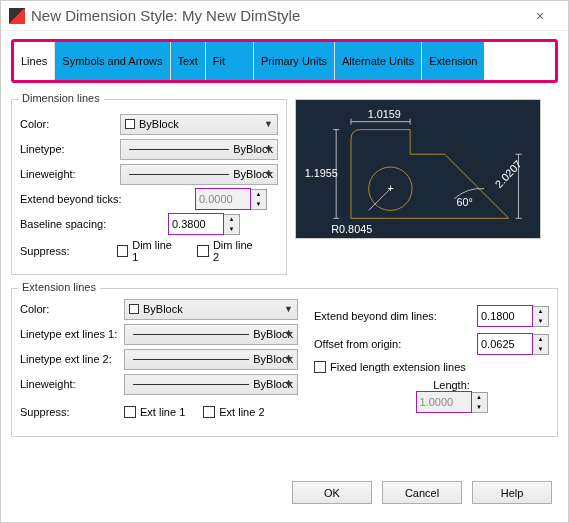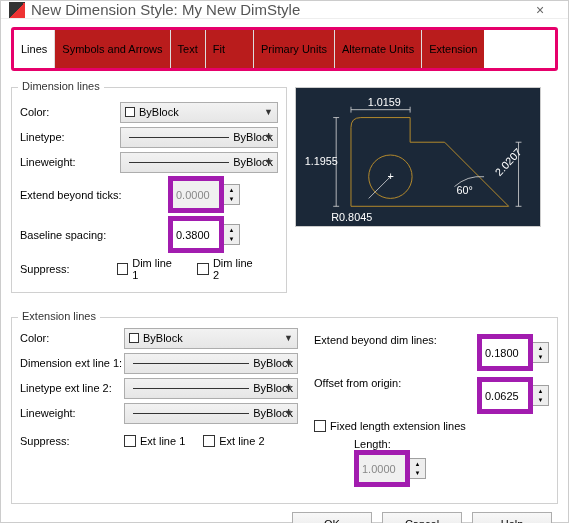--- a/index.html
+++ b/index.html
@@ -7,48 +7,48 @@
 .window { width: 569px; height: 523px; border: 1px solid #ccc; display: flex; flex-direction: column; }
 .titlebar { height: 30px; display: flex; align-items: center; padding: 0 8px; border-bottom: 1px solid #eee; }
 .titlebar .icon { width: 16px; height: 16px; background: linear-gradient(135deg,#333 50%,#e33 50%); margin-right: 6px; display:flex;align-items:center;justify-content:center;}
 .titlebar .title { flex: 1; color: #555; font-size: 15px; }
 .titlebar .x { width: 40px; text-align: center; color: #666; font-size: 14px; }
 .body { flex: 1; padding: 8px 10px 6px 10px; display:flex; flex-direction:column; position:relative; }
 .tabs { display: flex; border: 3px solid #e6006b; border-radius: 3px; background: #fff; }
 .tab { padding: 13px 7px; border-right: 1px solid #ddd; cursor: default; white-space:nowrap; }
 .tab:last-child { border-right: none; }
 .tab.active { background: #fff; }
-.tab:not(.active) { background: #b91c1c; }
+.tab:not(.active) { background: #0ea5e9; }
 .tab.fit { padding-right: 28px; }
 .group { position: relative; border: 1px solid #d0d0d0; margin-top: 12px; padding: 10px 8px 8px 8px; }
 .group-title { position: absolute; top: -8px; left: 6px; background: #fff; padding: 0 4px; color: #333; }
 .row { display: flex; align-items: center; margin: 3px 0; min-height: 22px; }
 .lbl { width: 104px; }
 .select { flex: 1; height: 21px; border: 1px solid #adadad; background: linear-gradient(#f2f2f2,#e6e6e6); display: flex; align-items: center; padding: 0 4px; position: relative; }
 .select .swatch { width: 10px; height: 10px; border: 1px solid #333; background: #fff; margin-right: 4px; }
 .select .line { flex:1; border-top: 1px solid #333; margin: 0 4px; }
 .select .caret { position: absolute; right: 4px; font-size: 9px; color: #333; }
 .numrow { display:flex; align-items:center; margin:3px 0; }
 .numrow .nlbl { width: 148px; }
 .numbox { display:flex; align-items:center; }
-.numbox input { width: 56px; height: 37px; border:5px solid #a21caf; padding: 0 3px; text-align:left; background:#fff; }
+.numbox input { width: 56px; height: 22px; border:1px solid #a21caf; padding: 0 3px; text-align:left; background:#fff; }
 .numbox input:disabled { background:#f0f0f0; color:#888; }
 .spin { width: 16px; height: 21px; border:1px solid #a0a0a0; border-left:none; display:flex; flex-direction:column; }
 .spin div { flex:1; display:flex; align-items:center; justify-content:center; font-size:6px; background:#eee; }
 .chk { display:flex; align-items:center; margin-right: 18px; }
 .chk .box { width:12px; height:12px; border:1px solid #333; margin-right:4px; background:#fff; }
 .cols { display:flex; gap: 8px; }
 .colL { flex: 0 0 276px; }
 .colR { flex: 1; }
 .preview { border:1px solid #ccc; width:246px; height:140px; background:#1b2838; }
-.ext-panel { border:1px solid #d0d0d0; margin-top:24px; padding: 6px 8px 10px 8px; position:relative;}
+.ext-panel { border:1px solid #d0d0d0; margin-top:13px; padding: 6px 8px 10px 8px; position:relative;}
 .ext-cols { display:flex; gap:16px; }
 .extL { flex:0 0 278px; }
 .extR { flex:1; padding-top:4px; }
-.extR .erow { display:flex; align-items:flex-start; margin:6px 0; }
+.extR .erow { display:flex; align-items:center; margin:6px 0; }
 .extR .erow .elbl { flex:1; }
 .footer { flex:1; display:flex; align-items:flex-end; justify-content:flex-end; padding: 8px 6px 12px 0; gap:10px; }
 .btn { width:80px; height:23px; border:1px solid #adadad; background:linear-gradient(#f8f8f8,#e8e8e8); display:flex; align-items:center; justify-content:center;text-align:center; }
 .lbl-narrow{ width:100px; }
 </style>
 </head>
 <body>
 
 <div class="window">
   <div class="titlebar">
@@ -91,21 +91,21 @@
           </div>
           <div class="row">
             <div class="lbl lbl-narrow">Lineweight:</div>
             <div class="select">
               <div class="line"></div>
               <span>ByBlock</span>
               <span class="caret">▼</span>
             </div>
           </div>
 
-          <div class="numrow" style="margin-top:0;">
+          <div class="numrow" style="margin-top:0;gap:27px;">
             <div class="nlbl">Extend beyond ticks:</div>
             <div class="numbox">
               <input disabled="" value="0.0000" style="">
               <div class="spin">
                   <div>▲</div>
                   <div>▼</div>
                 </div>
             </div>
           </div>
           <div class="numrow">
@@ -168,21 +168,21 @@
         <div class="extL">
           <div class="row">
             <div class="lbl">Color:</div>
             <div class="select">
               <div class="swatch"></div>
               <span>ByBlock</span>
                 <span class="caret">▼</span>
             </div>
           </div>
           <div class="row">
-            <div class="lbl">Dimension ext line 1:</div>
+            <div class="lbl">Linetype ext lines 1:</div>
             <div class="select">
               <div class="line"></div>
                 <span>ByBlock</span>
                 <span class="caret">▼</span>
             </div>
           </div>
           <div class="row">
             <div class="lbl">Linetype ext line 2:</div>
             <div class="select">
               <div class="line"></div>

